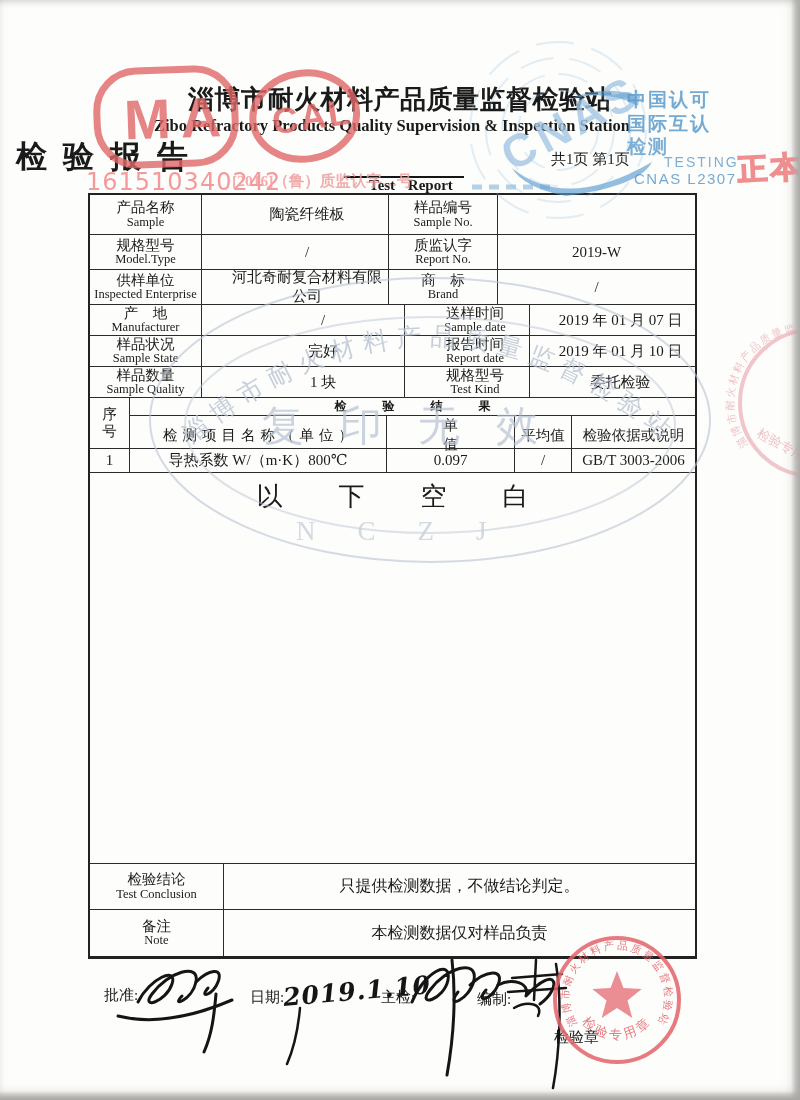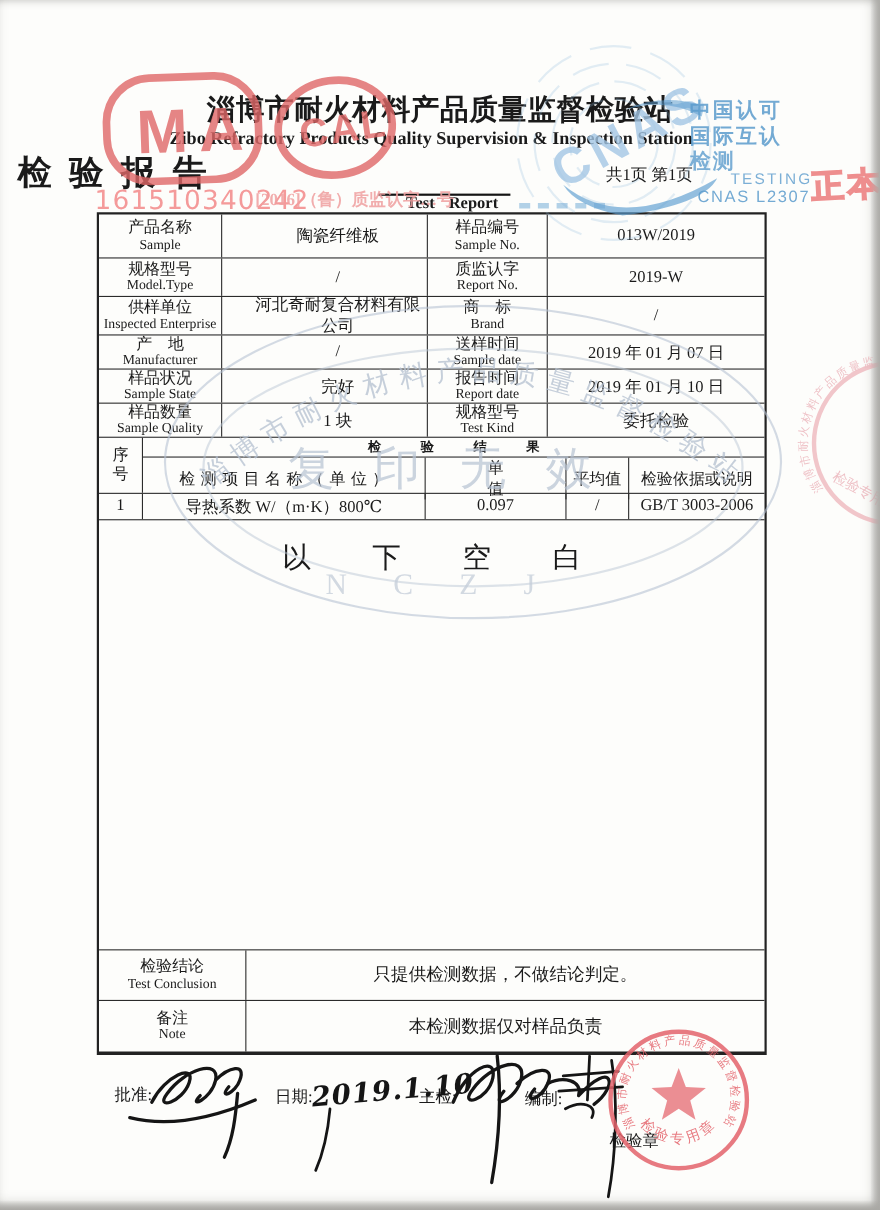--- a/index.html
+++ b/index.html
@@ -41,37 +41,37 @@
     border-right:1px solid #2b2b2b;box-sizing:border-box;
     display:flex;flex-direction:column;justify-content:center;align-items:center;
     text-align:center;overflow:hidden;
   }
   .cell.endc{border-right:none;}
   .lab-cn{font-size:14.5px;line-height:1.15;}
   .lab-en{font-size:12.5px;line-height:1.1;}
   .val{font-size:15px;}
   .w112{width:112px;flex:none;} .w163{width:163px;flex:none;margin-left:24px;} .w109{width:109px;flex:none;}
   .wfill{flex:1;}
-  .h39{height:39px;flex:none;} .h34{height:34px;flex:none;} .h30{height:30px;flex:none;}
+  .h39{height:39px;flex:none;} .h34{height:34px;flex:none;} .h30{height:30px;flex:none;gap:16px;}
   .h50{height:50px;flex:none;} .h23{height:23px;flex:none;} .h45{height:45px;flex:none;} .h46{height:46px;flex:none;}
   .w40{width:40px;flex:none;} .w257{width:257px;flex:none;} .w128{width:128px;flex:none;} .w57{width:57px;flex:none;}
   .w134{width:134px;flex:none;}
   .rh-right{flex:1;display:flex;flex-direction:column;}
   .rh-title{
     height:25px;border-bottom:1px solid #2b2b2b;box-sizing:border-box;
     display:flex;align-items:center;justify-content:center;
     font-size:12px;font-weight:bold;letter-spacing:36px;padding-left:36px;
   }
   .rh-cols{flex:1;display:flex;}
   .hdr{font-size:14.5px;}
   .sp5{letter-spacing:5px;padding-left:5px;}
   .sp44{letter-spacing:44px;padding-left:44px;}
   .blank-row{flex:1;border-bottom:1px solid #2b2b2b;display:flex;flex-direction:column;align-items:center;}
   .blank-note{
-    margin-top:16px;font-size:26px;letter-spacing:56px;padding-left:56px;text-align:right;
+    margin-top:6px;font-size:26px;letter-spacing:56px;padding-left:56px;text-align:right;
   }
   .concl-text{font-size:16px;}
   
   .sig-label{position:absolute;font-size:15px;}
   .lab-approve{left:104px;top:986px;}
   .lab-date{left:250px;top:988px;}
   .lab-chief{left:381px;top:988px;}
   .lab-prepared{left:477px;top:990px;}
   .lab-sealnote{left:554px;top:988px;margin-top:40px;}
   
@@ -98,23 +98,20 @@
         <span class="lab-cn">产品名称</span>
         <span class="lab-en">Sample</span>
       </div>
       <div class="cell w163">
         <span class="val">陶瓷纤维板</span>
       </div>
       <div class="cell w109">
         <span class="lab-cn">样品编号</span>
         <span class="lab-en">Sample No.</span>
       </div>
-      <div class="cell wfill endc">
-        <span class="val">013W/2019</span>
-      </div>
     </div>
 
     <div class="trow h34">
       <div class="cell w112">
         <span class="lab-cn">规格型号</span>
         <span class="lab-en">Model.Type</span>
       </div>
       <div class="cell w163">
         <span class="val">/</span>
       </div>

